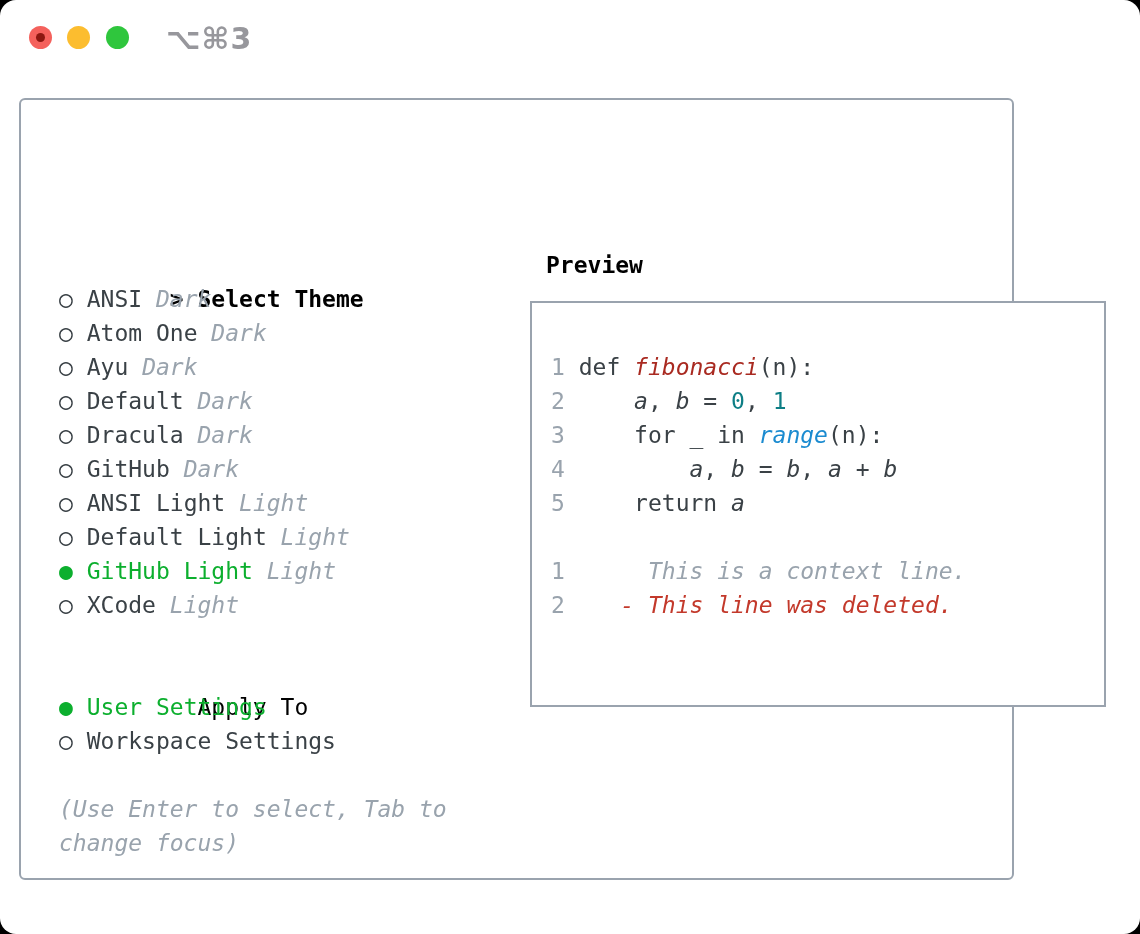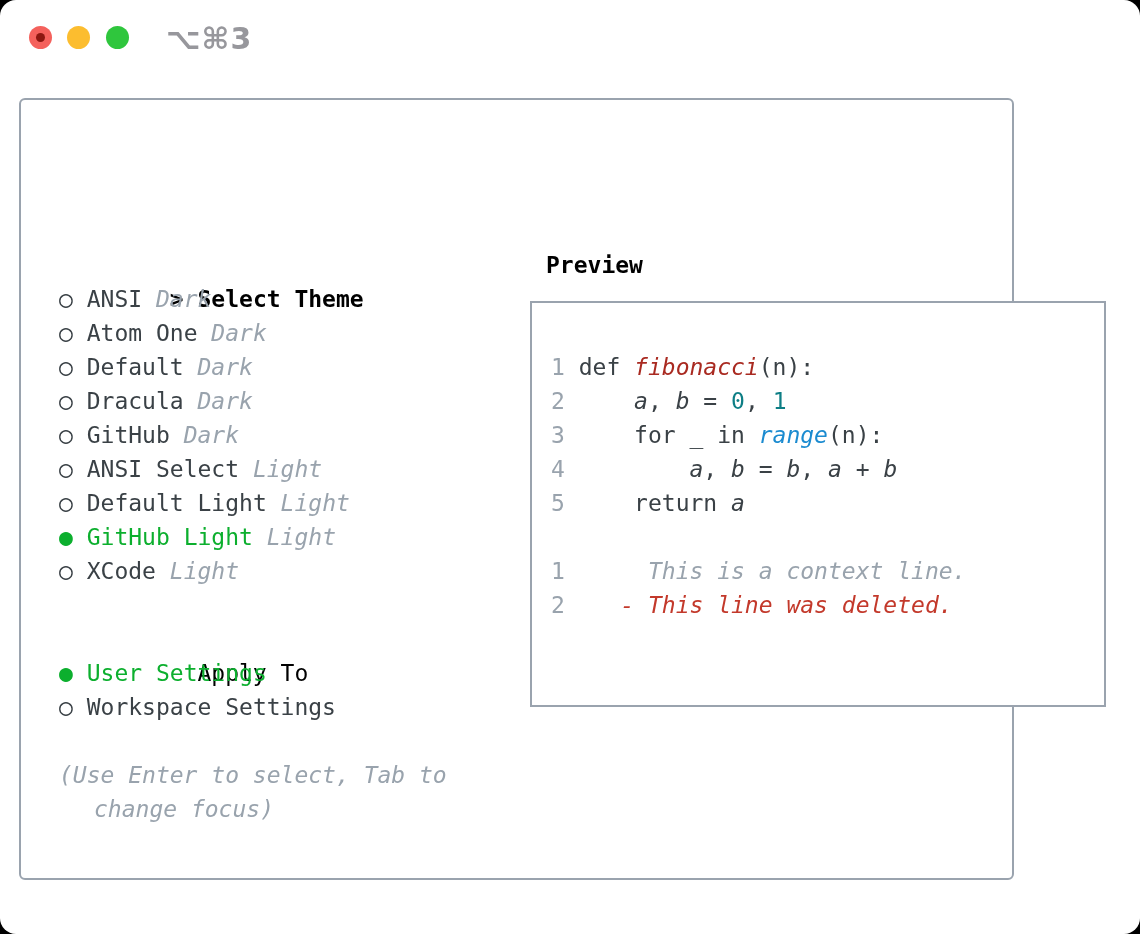--- a/index.html
+++ b/index.html
@@ -31,21 +31,21 @@
   
   .left-col{position:absolute;left:38px;top:148px;}
   .list-header{color:var(--header);font-weight:bold;}
   .list-header .prefix{font-weight:bold;color:var(--header);}
   .tag{color:var(--muted);font-style:italic;}
   .bullet{color:var(--text);}
   .bullet.sel{color:var(--green);}
   .name.sel{color:var(--green);}
   .apply-header{color:var(--header);margin-top:34px;}
   .help{color:var(--muted);font-style:italic;margin-top:34px;}
-  .help + .help{margin-top:0;margin-left:35px;}
+  .help + .help{margin-top:0;}
   
   .preview-title{position:absolute;left:502px;top:148px;font-size:23px;line-height:34px;
     font-weight:bold;color:var(--header);margin-left:23px;}
   .preview-box{
     position:absolute;left:509px;top:201px;width:576px;height:406px;
     border:2px solid var(--border);background:#fff;padding:47px 8px 0 19px;overflow:hidden;
   }
   .seg-ln{color:var(--muted);}
   .seg-plain{color:var(--text);}
   .seg-fn{color:var(--fn-red);font-style:italic;}
@@ -73,24 +73,25 @@
   </div>
 
   <div class="panel">
     <div class="left-col">
       <div class="row list-header">
         <span class="prefix">&gt;</span><span> </span><span>Select Theme</span>
       </div>
       <div id="theme-list">
           <div class="row"><span class="bullet">○</span> <span class="name">ANSI</span> <span class="tag">Dark</span></div>
           <div class="row"><span class="bullet">○</span> <span class="name">Atom One</span> <span class="tag">Dark</span></div>
+          <div class="row"><span class="bullet">○</span> <span class="name">Ayu</span> <span class="tag">Dark</span></div>
           <div class="row"><span class="bullet">○</span> <span class="name">Default</span> <span class="tag">Dark</span></div>
           <div class="row"><span class="bullet">○</span> <span class="name">Dracula</span> <span class="tag">Dark</span></div>
           <div class="row"><span class="bullet">○</span> <span class="name">GitHub</span> <span class="tag">Dark</span></div>
-          <div class="row"><span class="bullet">○</span> <span class="name">ANSI Select</span> <span class="tag">Light</span></div>
+          <div class="row"><span class="bullet">○</span> <span class="name">ANSI Light</span> <span class="tag">Light</span></div>
           <div class="row"><span class="bullet">○</span> <span class="name">Default Light</span> <span class="tag">Light</span></div>
           <div class="row"><span class="bullet sel">●</span> <span class="name sel">GitHub Light</span> <span class="tag">Light</span></div>
           <div class="row"><span class="bullet">○</span> <span class="name">XCode</span> <span class="tag">Light</span></div>
         </div>
       <div class="row apply-header">
         <span>  </span><span>Apply To</span>
       </div>
       <div id="apply-list">
           <div class="row"><span class="bullet sel">●</span> <span class="name sel">User Settings</span></div>
           <div class="row"><span class="bullet">○</span> <span class="name">Workspace Settings</span></div>

